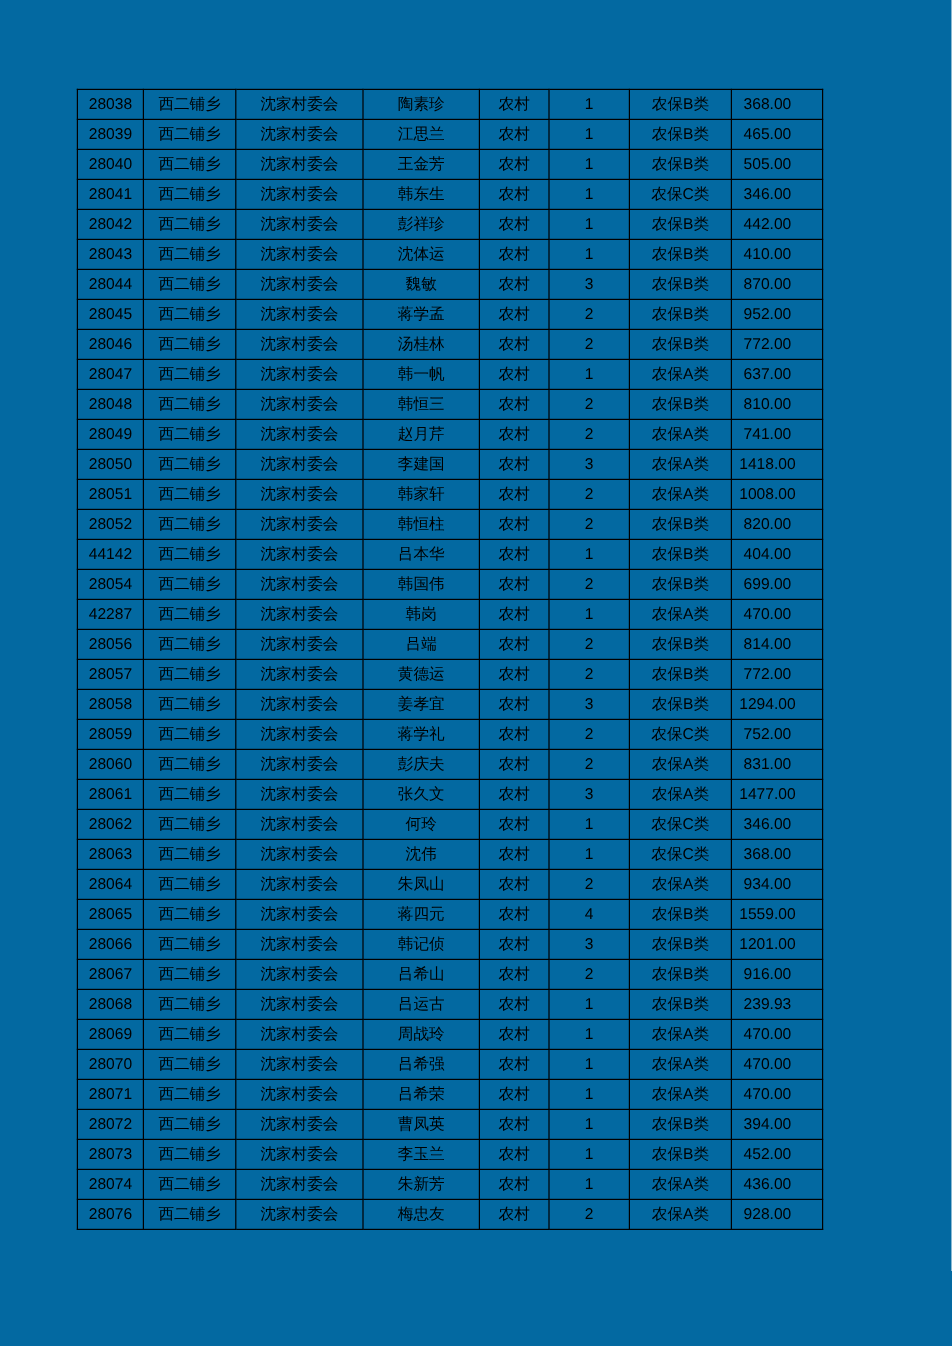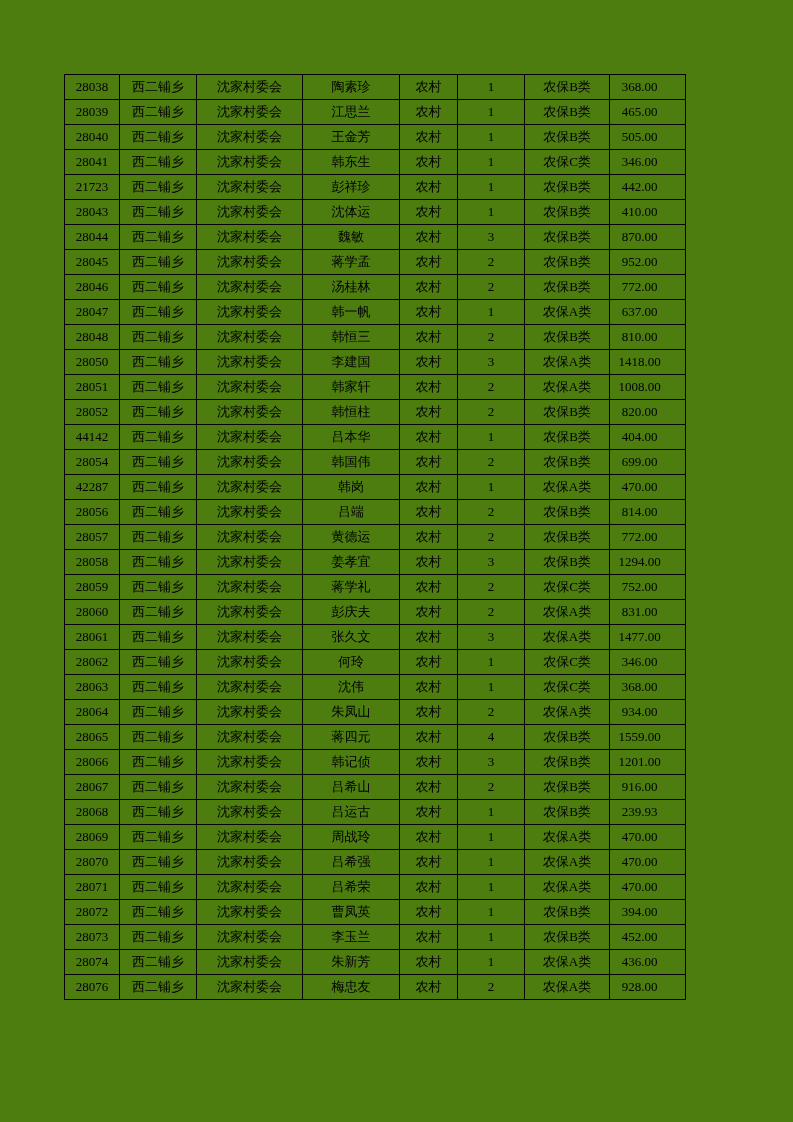--- a/index.html
+++ b/index.html
@@ -4,22 +4,22 @@
 <style>
   html, body {
     margin: 0;
     padding: 0;
     background: #ffffff;
   }
   .page {
     position: relative;
     width: 793px;
     height: 1122px;
-    background: #4d7c0f;
-    font-family: Liberation Serif, serif;
+    background: #0369a1;
+    font-family: Liberation Sans, sans-serif;
     color: #000000;
   }
   table.data-table {
     position: absolute;
     left: 64px;
     top: 74px;
     border-collapse: collapse;
     table-layout: fixed;
   }
   table.data-table td {
@@ -87,21 +87,21 @@
           <td>28041</td>
           <td>西二铺乡</td>
           <td>沈家村委会</td>
           <td>韩东生</td>
           <td>农村</td>
           <td>1</td>
           <td>农保C类</td>
           <td class="amount">346.00</td>
         </tr>
         <tr>
-          <td>21723</td>
+          <td>28042</td>
           <td>西二铺乡</td>
           <td>沈家村委会</td>
           <td>彭祥珍</td>
           <td>农村</td>
           <td>1</td>
           <td>农保B类</td>
           <td class="amount">442.00</td>
         </tr>
         <tr>
           <td>28043</td>
@@ -155,20 +155,30 @@
         </tr>
         <tr>
           <td>28048</td>
           <td>西二铺乡</td>
           <td>沈家村委会</td>
           <td>韩恒三</td>
           <td>农村</td>
           <td>2</td>
           <td>农保B类</td>
           <td class="amount">810.00</td>
+        </tr>
+        <tr>
+          <td>28049</td>
+          <td>西二铺乡</td>
+          <td>沈家村委会</td>
+          <td>赵月芹</td>
+          <td>农村</td>
+          <td>2</td>
+          <td>农保A类</td>
+          <td class="amount">741.00</td>
         </tr>
         <tr>
           <td>28050</td>
           <td>西二铺乡</td>
           <td>沈家村委会</td>
           <td>李建国</td>
           <td>农村</td>
           <td>3</td>
           <td>农保A类</td>
           <td class="amount">1418.00</td>

